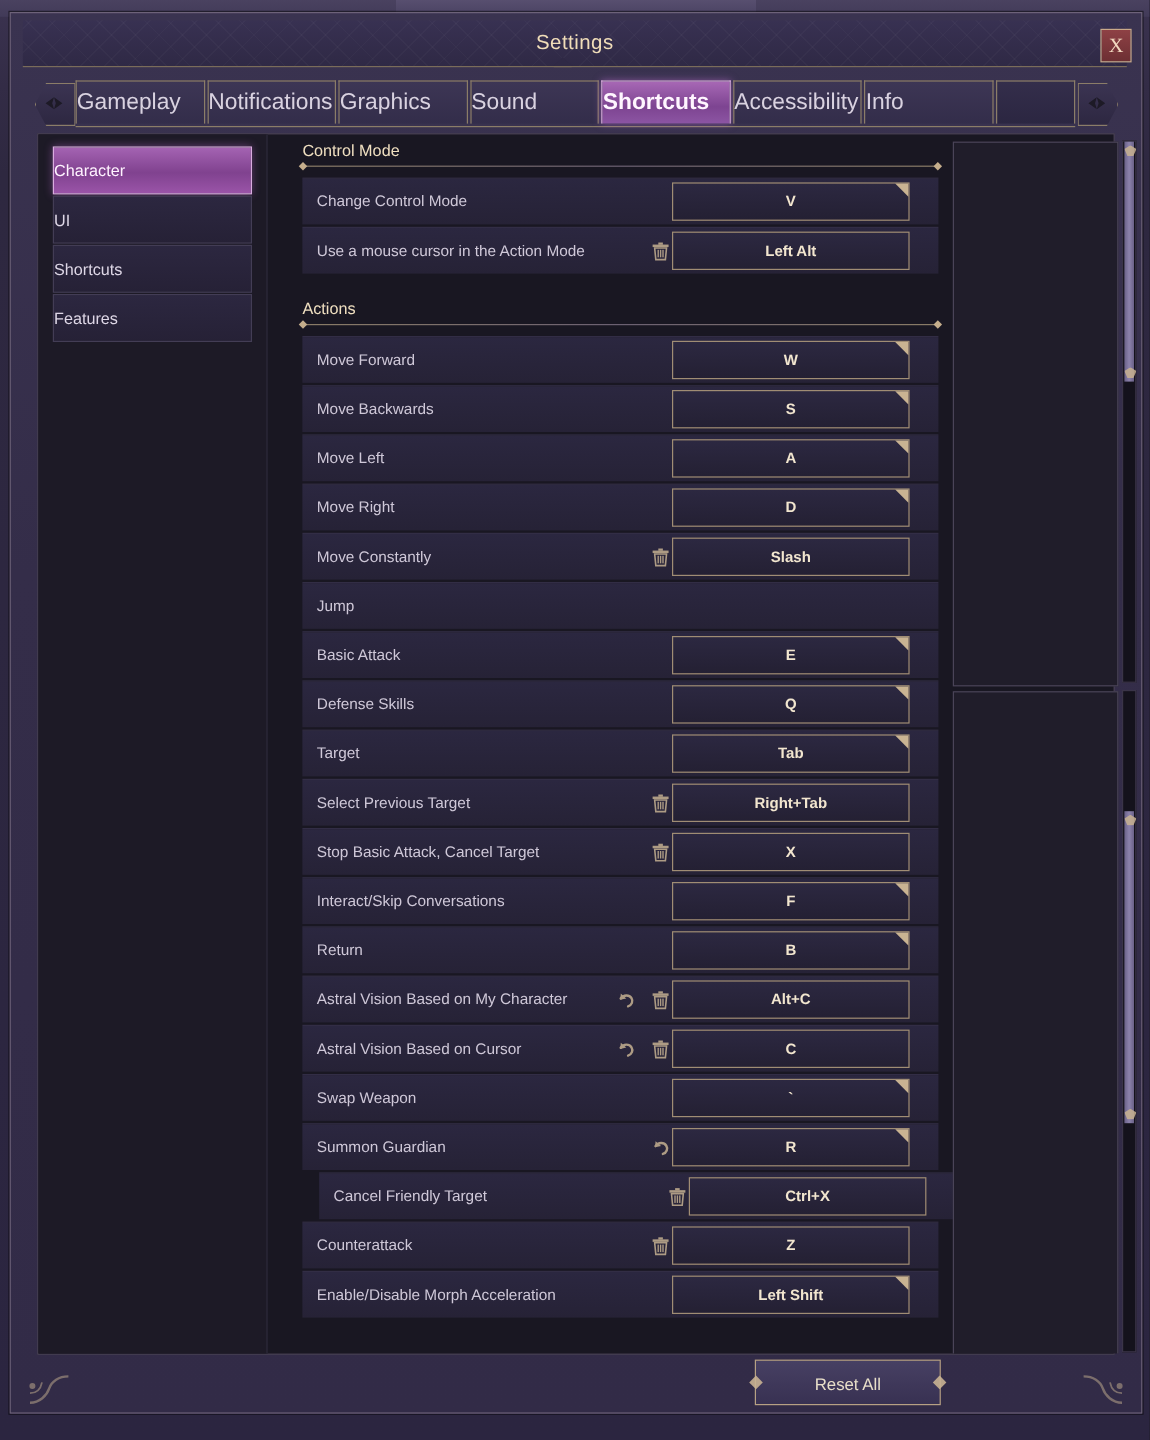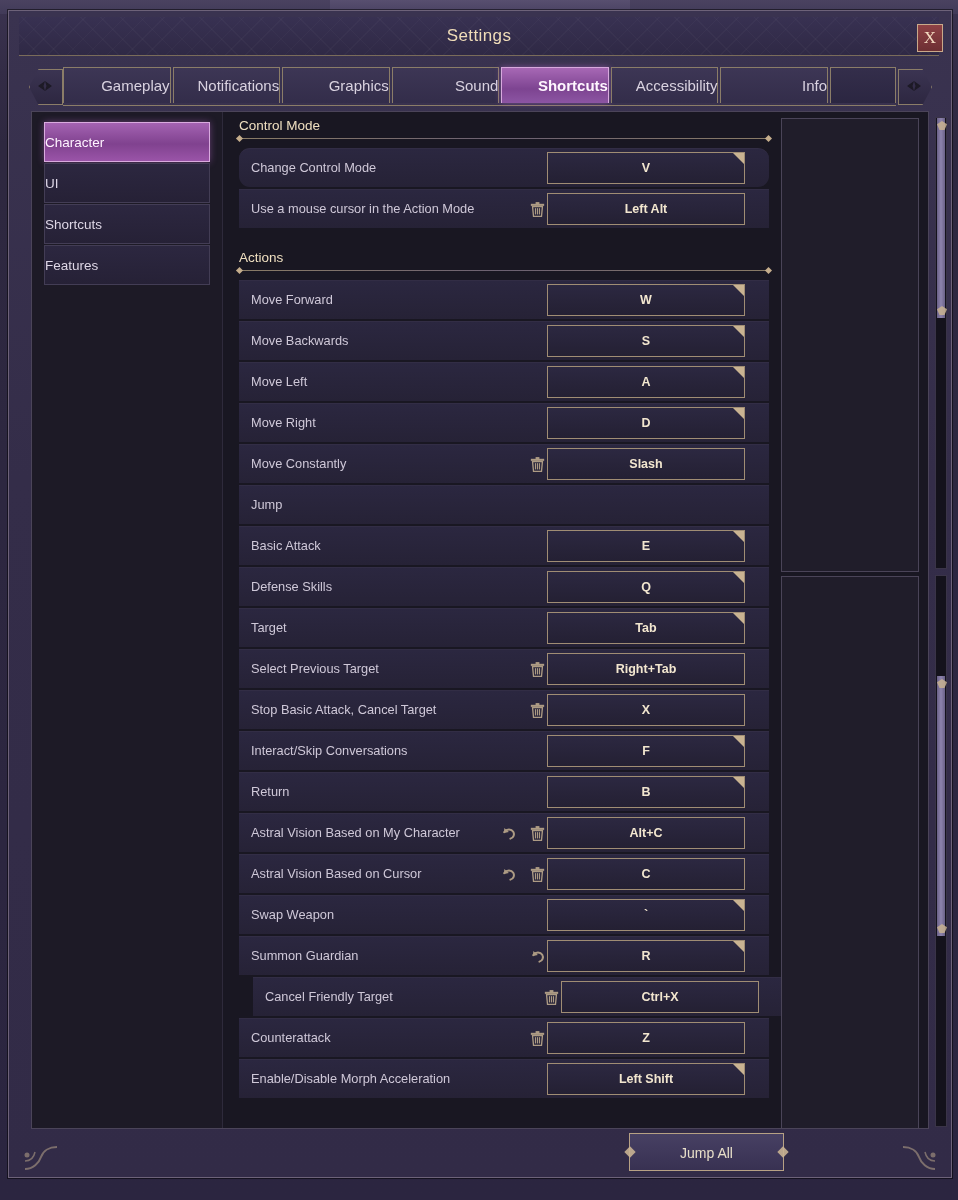--- a/index.html
+++ b/index.html
@@ -81,21 +81,21 @@
     position:relative;z-index:2;color:#2a2438;font-size:14px;
     text-shadow:0 0 2px #000;
   }
   .tab-arrow .star svg{display:block}
   .tabs{
     flex:1;display:flex;height:38px;gap:2px;
     border-bottom:1px solid #8b7d68;
   }
   .tab{
     flex:1;position:relative;height:36px;line-height:36px;
-    text-align:right;color:#d9d2e0;font-size:15px;cursor:pointer;
+    text-align:left;color:#d9d2e0;font-size:19px;cursor:pointer;
     background:linear-gradient(180deg,#3d3655 0%,#332d4a 100%);
     border:1px solid #8b7d68;border-bottom:none;
     box-sizing:border-box;
   }
   .tab.active{
     background:linear-gradient(180deg,#a768b5 0%,#7d4491 60%,#8c55a3 100%);
     color:#fff6ff;font-weight:bold;
     border-color:#d7a9dd;
     box-shadow:0 0 6px rgba(190,110,210,.5);
   }
@@ -120,21 +120,21 @@
     border:1px solid #433d55;
   }
   .navitem.active{
     background:linear-gradient(180deg,#a463b2 0%,#80428f 55%,#9a54a8 100%);
     color:#fff3ff;border:1px solid #d9abdf;
     box-shadow:0 0 7px rgba(185,105,205,.45);
   }
 
   
   .pane{
-    position:absolute;left:189px;top:0;width:707px;height:1016px;
+    position:absolute;left:202px;top:0;width:707px;height:1016px;
     overflow:hidden;
     text-decoration:underline;
   }
   .section-head{
     position:absolute;left:18px;width:530px;
     color:#efdfc0;font-size:13.5px;
   }
   .section-rule{
     position:absolute;left:18px;width:530px;height:1px;
     background:linear-gradient(90deg,#8a7c66,#6b6072 50%,#8a7c66);
@@ -272,21 +272,21 @@
     <div class="content">
       <div class="leftnav" id="leftnav">
           <div class="navitem active" style="top: 10px;"><span>Character</span></div>
           <div class="navitem" style="top: 51px;"><span>UI</span></div>
           <div class="navitem" style="top: 92px;"><span>Shortcuts</span></div>
           <div class="navitem" style="top: 133px;"><span>Features</span></div>
         </div>
       <div class="pane" id="pane">
           <div class="section-head" style="top: 6px;">Control Mode</div>
           <div class="section-rule" style="top: 26px;"></div>
-          <div class="row" style="top: 36px; border-radius: 11px;">
+          <div class="row" style="top: 36px;">
             <div class="label">Change Control Mode</div>
             <div class="keybox"><span class="corner"></span><span>V</span></div>
           </div>
           <div class="row" style="top: 77px;">
             <div class="label">Use a mouse cursor in the Action Mode</div>
             <div class="icons">
               <svg viewBox="0 0 20 20" class="ic">
                 <rect x="3" y="4" width="14" height="2.2" fill="#b9a68b"></rect>
                 <rect x="8" y="2.2" width="4" height="2" fill="#b9a68b"></rect>
                 <path d="M4.8 7 h10.4 l-1 10.2 h-8.4 Z" fill="none" stroke="#b9a68b" stroke-width="1.4"></path>
@@ -463,21 +463,21 @@
             <div class="keybox"><span class="corner"></span><span>Left Shift</span></div>
           </div>
           <div class="sidepanel" style="top: 6px; height: 452px;"></div>
           <div class="sidepanel" style="top: 464px; height: 552px;"></div>
         </div>
     </div>
 
     <div class="footer">
       <div class="fbtn" style="left:598px">
         <span class="pin l"></span><span class="pin r"></span>
-        <span>Jump All</span>
+        <span>Reset All</span>
       </div>
     </div>
 
     <svg class="corner-orn" viewBox="0 0 58 36">
       <path d="M2 34 C10 34 16 28 18 22 C20 16 26 12 34 12" stroke="#b9a68b" stroke-width="2" fill="none"></path>
       <path d="M2 26 C8 26 11 22 12 17" stroke="#b9a68b" stroke-width="1.5" fill="none"></path>
       <circle cx="4" cy="20" r="2.5" fill="#b9a68b"></circle>
     </svg>
     <svg class="corner-orn r" viewBox="0 0 58 36">
       <path d="M2 34 C10 34 16 28 18 22 C20 16 26 12 34 12" stroke="#b9a68b" stroke-width="2" fill="none"></path>

